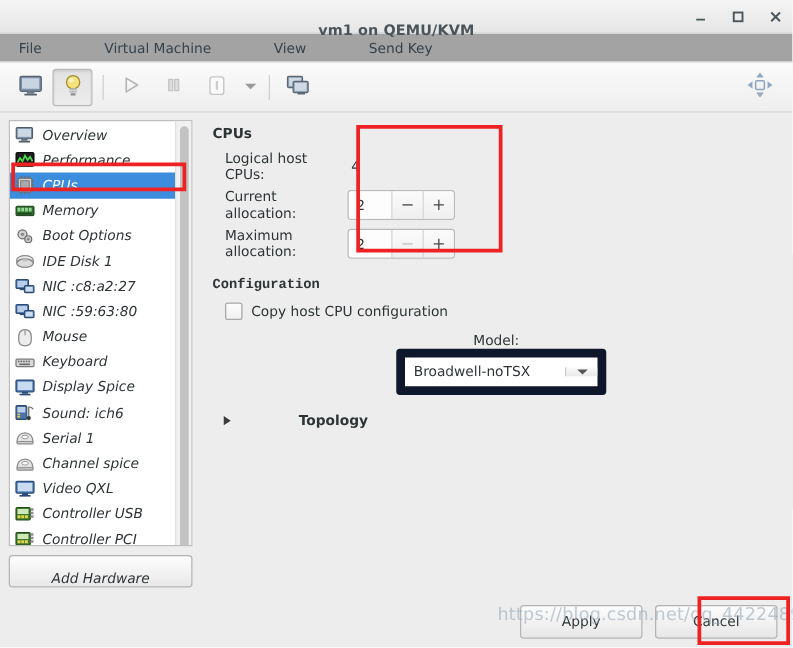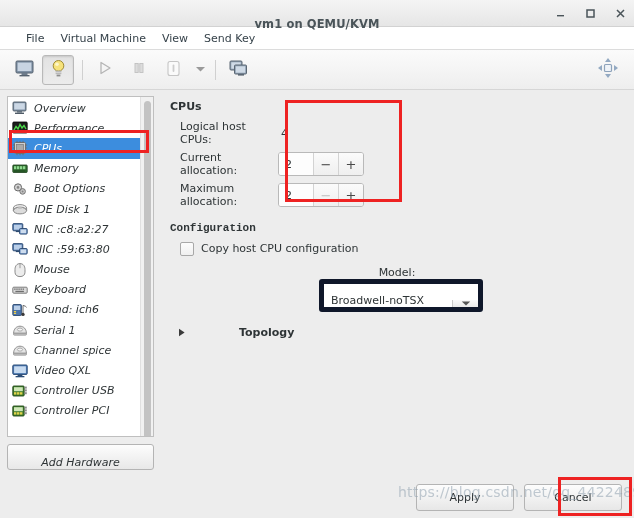--- a/index.html
+++ b/index.html
@@ -57,26 +57,27 @@
     width: 16px; height: 16px;
     display: flex; align-items: center; justify-content: center;
     color: #4a5459;
     cursor: pointer;
   }
   .win-btn svg { display:block; }
 
   
   .menubar {
     height: 22px;
-    background: #ffffff;
+    background: #a3a3a3;
     border-bottom: 1px solid #dcdcdc;
     display: flex;
     align-items: center;
-    padding-left: 18px;
+    padding-left: 7px;
     flex: 0 0 auto;
+    gap: 34px;
   }
   .menu-item {
     padding: 2px 8px;
     font-size: 11px;
     color: #36424a;
     cursor: default;
     white-space: nowrap;
   }
 
   
@@ -266,21 +267,21 @@
   .spin-btn.dim { color: #c2c2c2; cursor: default; }
 
   .config-title {
     font-size: 11px;
     font-weight: bold;
     margin: 16px 0 8px 0;
     font-family: Liberation Mono, monospace;
   }
   .check-row {
     display: flex;
-    align-items: flex-start;
+    align-items: center;
     padding-left: 10px;
     margin-bottom: 10px;
     cursor: pointer;
   }
   .checkbox {
     width: 12px; height: 12px;
     border: 1px solid #a8a8a8;
     border-radius: 2px;
     background: linear-gradient(to bottom,#fcfcfc,#f0f0f0);
     margin-right: 7px;
@@ -294,24 +295,24 @@
     padding-left: 10px;
     margin-bottom: 14px;
     flex-direction: column;
   }
   .model-label {
     font-size: 11px;
     margin-right: 8px;
   }
   .combo {
     display: flex;
-    align-items: flex-end;
+    align-items: center;
     width: 154px;
     height: 23px;
-    border: 5px solid #0f172a;
+    border: 7px solid #0f172a;
     border-radius: 3px;
     background: #ffffff;
     overflow: hidden;
     cursor: pointer;
   }
   .combo-text {
     flex: 1 1 auto;
     display: flex; align-items: center;
     padding-left: 7px;
     font-size: 11px;
@@ -626,20 +627,31 @@
                   <rect x="8.5" y="6.5" width="1.4" height="1.3" fill="#6e6e6e"></rect>
                   <rect x="10.6" y="6.5" width="1.4" height="1.3" fill="#6e6e6e"></rect>
                   <rect x="3.4" y="8.8" width="8.5" height="1.3" fill="#6e6e6e"></rect>
                 </svg>
               </span>
               <span>Keyboard</span>
             </div>
             <div class="hw-row">
               <span class="hw-ico">
                 <svg width="16" height="16" viewBox="0 0 16 16">
+                  <rect x="0.8" y="2" width="14.4" height="9.4" rx="1" fill="#4d7ab5" stroke="#2b4c76" stroke-width="1"></rect>
+                  <rect x="2.1" y="3.3" width="11.8" height="6.8" fill="#c8dbf0"></rect>
+                  <rect x="5.6" y="11.5" width="4.8" height="1.5" fill="#2b4c76"></rect>
+                  <rect x="3.6" y="13" width="8.8" height="1.3" fill="#2b4c76"></rect>
+                </svg>
+              </span>
+              <span>Display Spice</span>
+            </div>
+            <div class="hw-row">
+              <span class="hw-ico">
+                <svg width="16" height="16" viewBox="0 0 16 16">
                   <rect x="0.8" y="2.5" width="8.6" height="11" rx="1" fill="#4a73a8" stroke="#2c4a70" stroke-width=".9"></rect>
                   <rect x="1.9" y="3.6" width="6.4" height="4.4" fill="#b9cee8"></rect>
                   <rect x="1.9" y="9" width="2.2" height="1.2" fill="#f2d14b"></rect>
                   <rect x="1.9" y="10.8" width="2.2" height="1.2" fill="#f2d14b"></rect>
                   <path d="M11 3.4 V12.2" stroke="#6b6b6b" stroke-width="1"></path>
                   <circle cx="11" cy="12.4" r="1.7" fill="#3a3a3a"></circle>
                   <path d="M11 3.4 Q13.8 4 14.6 5.4" fill="none" stroke="#6b6b6b" stroke-width="1"></path>
                 </svg>
               </span>
               <span>Sound: ich6</span>

